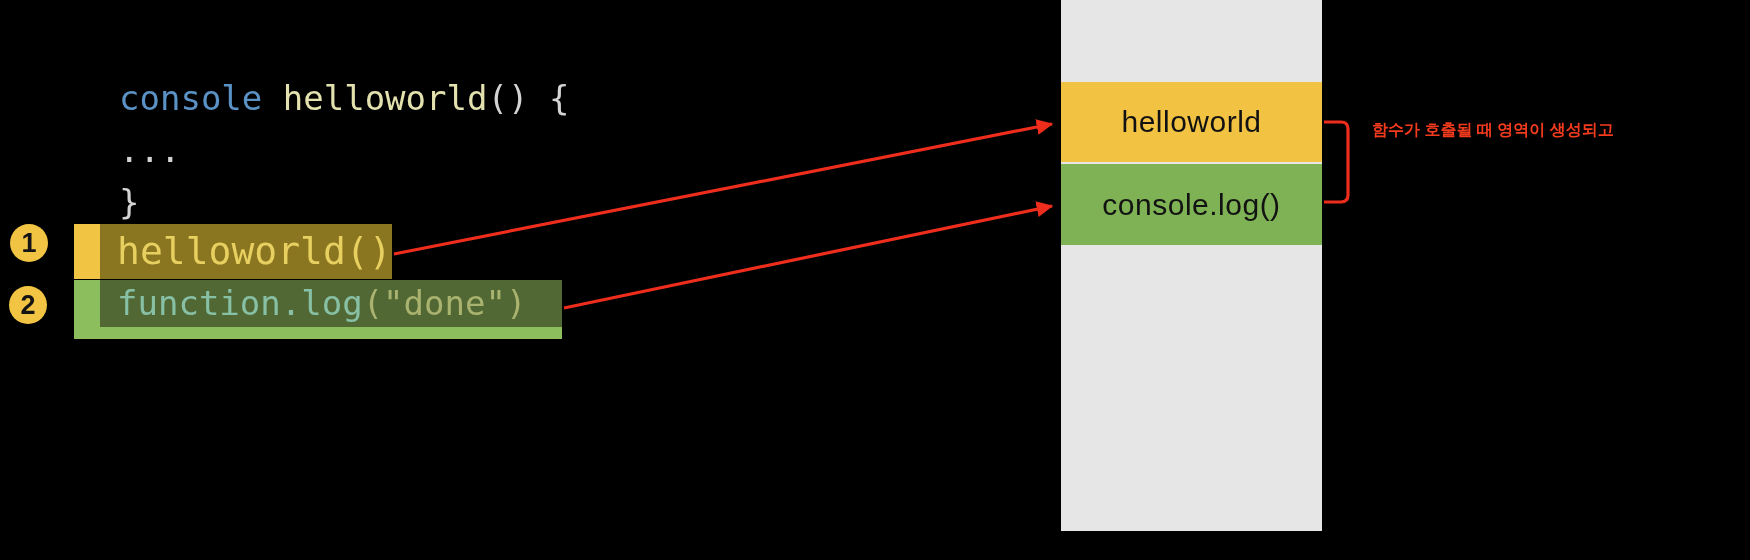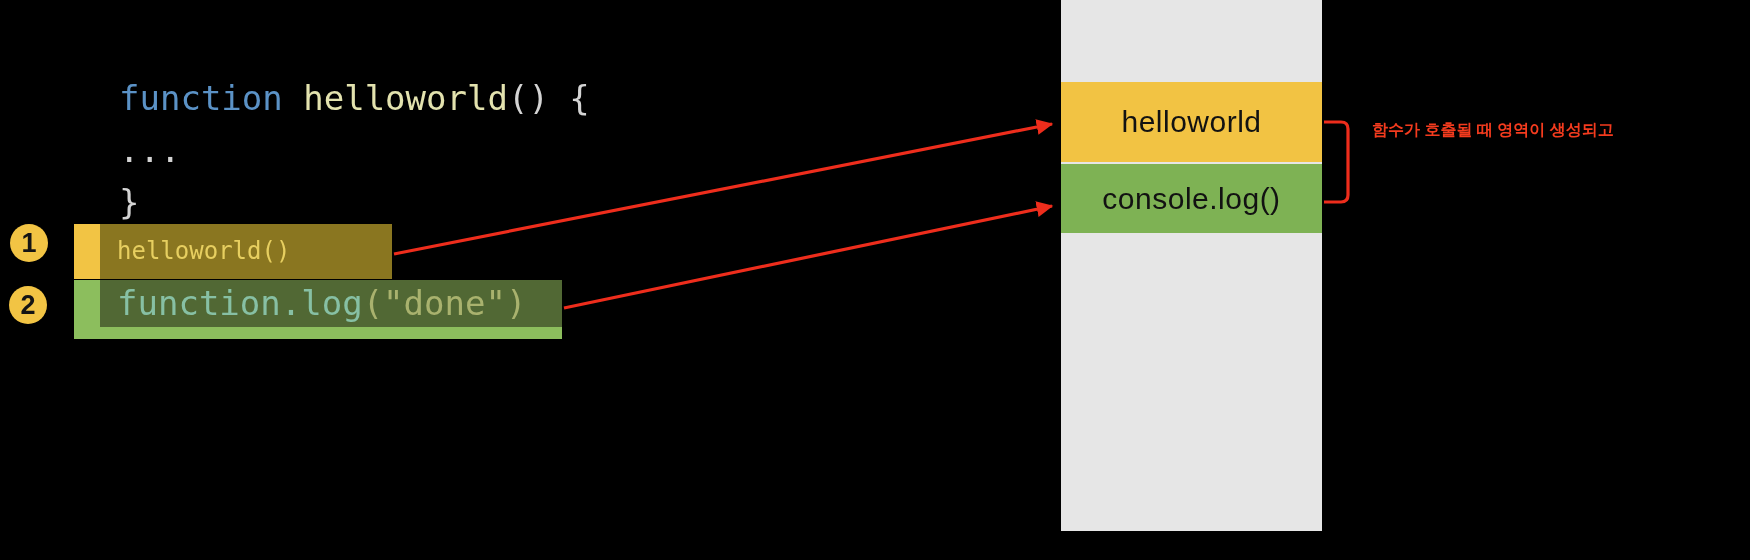--- a/index.html
+++ b/index.html
@@ -27,21 +27,21 @@
   .kw{color:var(--keyword-blue,#5b92c6);}
   .fn-name{color:var(--pale-identifier,#e3e2ae);}
   .punct{color:var(--punctuation-gray,#d4d4d4);}
 
   
   .call-row{position:absolute;left:74px;}
   #call-row-1{top:224px;width:318px;height:55px;background:var(--call1-bg,#8a7620);}
   #call-row-1 .tab{position:absolute;left:0;top:0;bottom:0;width:26px;background:var(--call1-tab,#f2c444);}
   #call-row-1 .row-code{
     position:absolute;left:43px;top:0;height:55px;line-height:55px;
-    font-family:"DejaVu Sans Mono",monospace;font-size:24px;white-space:pre;
+    font-family:"DejaVu Sans Mono",monospace;font-size:38px;white-space:pre;
     color:var(--call1-text,#e7cf60);
   }
   #call-row-2{top:280px;width:488px;height:59px;background:var(--call2-bg,#516834);}
   #call-row-2 .tab{position:absolute;left:0;top:0;bottom:0;width:26px;background:var(--call2-tab,#8cbe5d);}
   #call-row-2 .strip{position:absolute;left:26px;right:0;bottom:0;height:12px;background:var(--call2-tab,#8cbe5d);}
   #call-row-2 .row-code{
     position:absolute;left:43px;top:0;height:47px;line-height:47px;
     font-family:"DejaVu Sans Mono",monospace;font-size:34px;white-space:pre;
   }
   .obj{color:var(--call2-object-text,#87c0a4);}
@@ -60,41 +60,41 @@
   .stack-column{
     position:absolute;left:1061px;top:0;width:261px;height:531px;
     background:var(--stack-bg,#e6e6e6);
   }
   .stack-frame{
     position:absolute;left:0;width:261px;
     display:flex;align-items:center;justify-content:center;
     font-size:30px;color:#121212;letter-spacing:0.5px;
   }
   #frame-helloworld{top:82px;height:80px;background:var(--frame-yellow,#f2c343);}
-  #frame-console-log{top:164px;height:69px;background:var(--frame-green,#7eb254);}
+  #frame-console-log{top:164px;height:81px;background:var(--frame-green,#7eb254);}
 
   
   .annotation{
     position:absolute;left:1372px;top:116px;
     font-weight:bold;font-size:16px;line-height:28px;
     color:var(--annotation-red,#f43b1e);
     white-space:nowrap;
   }
 
   
   .arrows{position:absolute;left:0;top:0;pointer-events:none;}
   .arrows line,.arrows path{stroke:var(--arrow-red,#ee2d1c);stroke-width:3.2;fill:none;}
   .arrows marker path{fill:var(--arrow-red,#ee2d1c);stroke:none;}
 </style>
 </head>
 <body>
 
 <div class="canvas">
 
-  <div class="code-line" id="line-decl"><span class="kw">function </span><span class="fn-name">helloworld</span><span class="punct">() {</span></div>
+  <div class="code-line" id="line-decl"><span class="kw">console </span><span class="fn-name">helloworld</span><span class="punct">() {</span></div>
   <div class="code-line" id="line-ellipsis">...</div>
   <div class="code-line" id="line-brace">}</div>
 
   <div class="badge" id="badge-1">1</div>
   <div class="badge" id="badge-2">2</div>
 
   <div class="call-row" id="call-row-1">
     <div class="tab"></div>
     <div class="row-code">helloworld()</div>
   </div>

